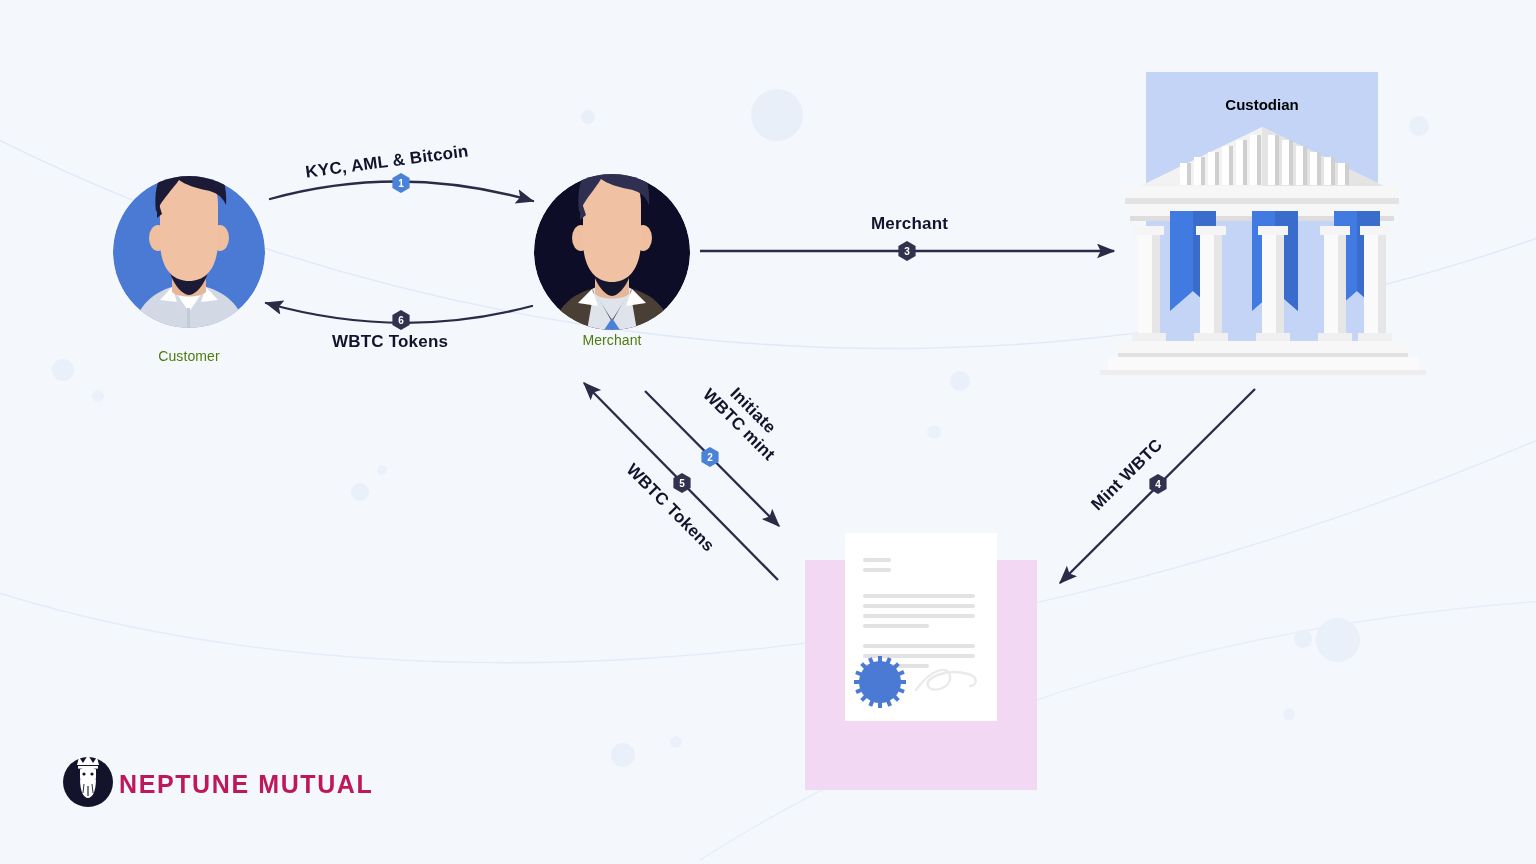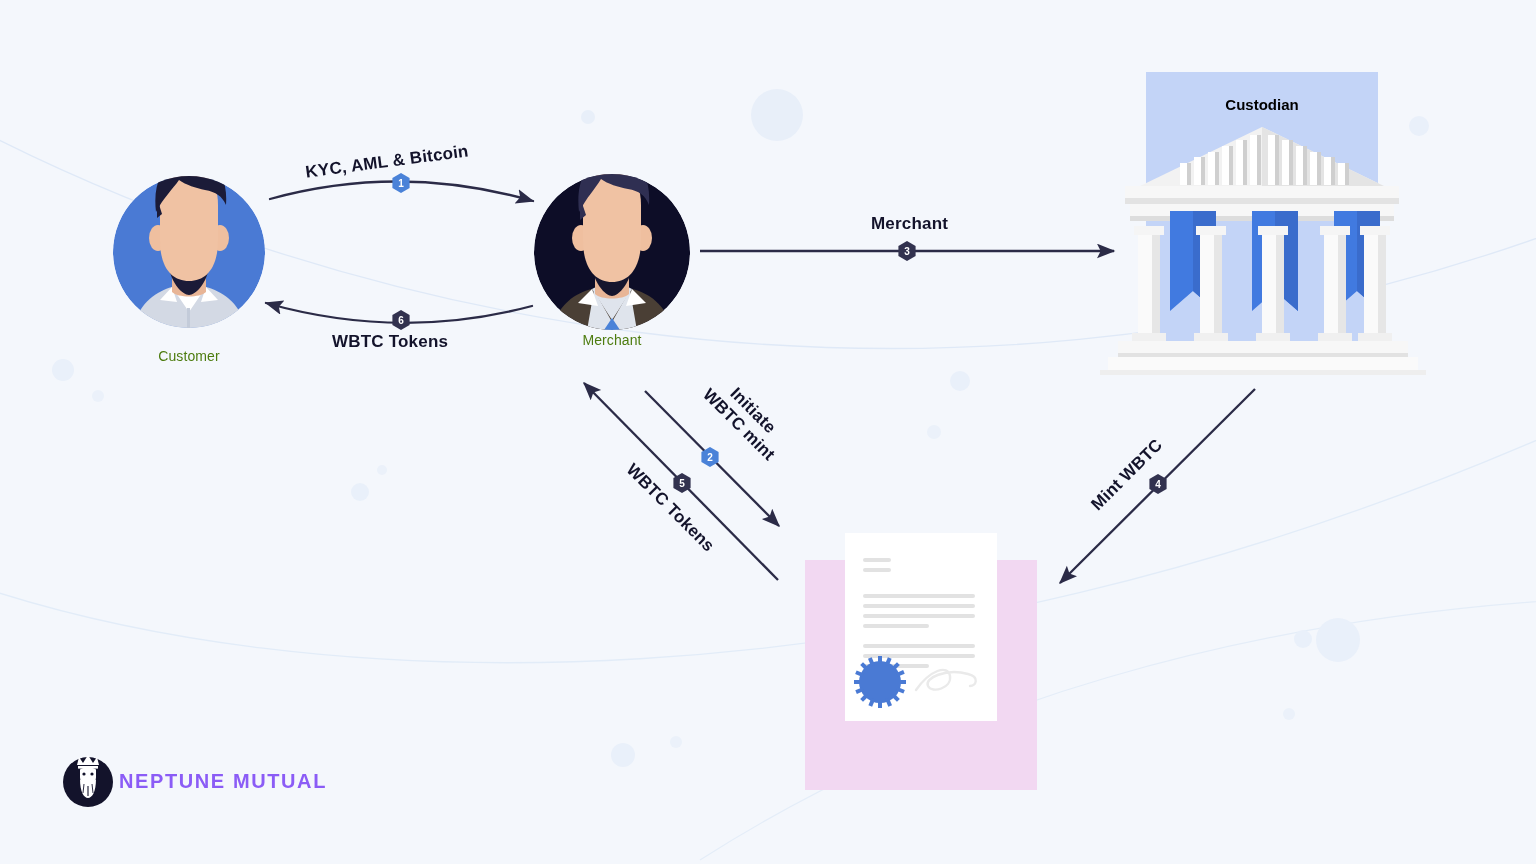--- a/index.html
+++ b/index.html
@@ -48,21 +48,21 @@
   .custodian-title {
     position:absolute; width:100%; text-align:center;
     font-size:15px; font-weight:700; color:#000000;
   }
 
   
   .contract-bg { position:absolute; background:#f2d8f2; }
 
   .logo-text {
     position:absolute;
-    font-size:20px; font-weight:700; color:#8b5cf6;
+    font-size:25px; font-weight:700; color:#be185d;
     letter-spacing:1.6px;
   }
 </style>
 </head>
 <body>
 
 <div id="stage">
 
   <svg class="layer" viewBox="0 0 1536 864" xmlns="http://www.w3.org/2000/svg">
     <path d="M -40 120 C 300 300 900 470 1560 230" fill="none" stroke="#dfe9f7" stroke-width="1.3"></path>

